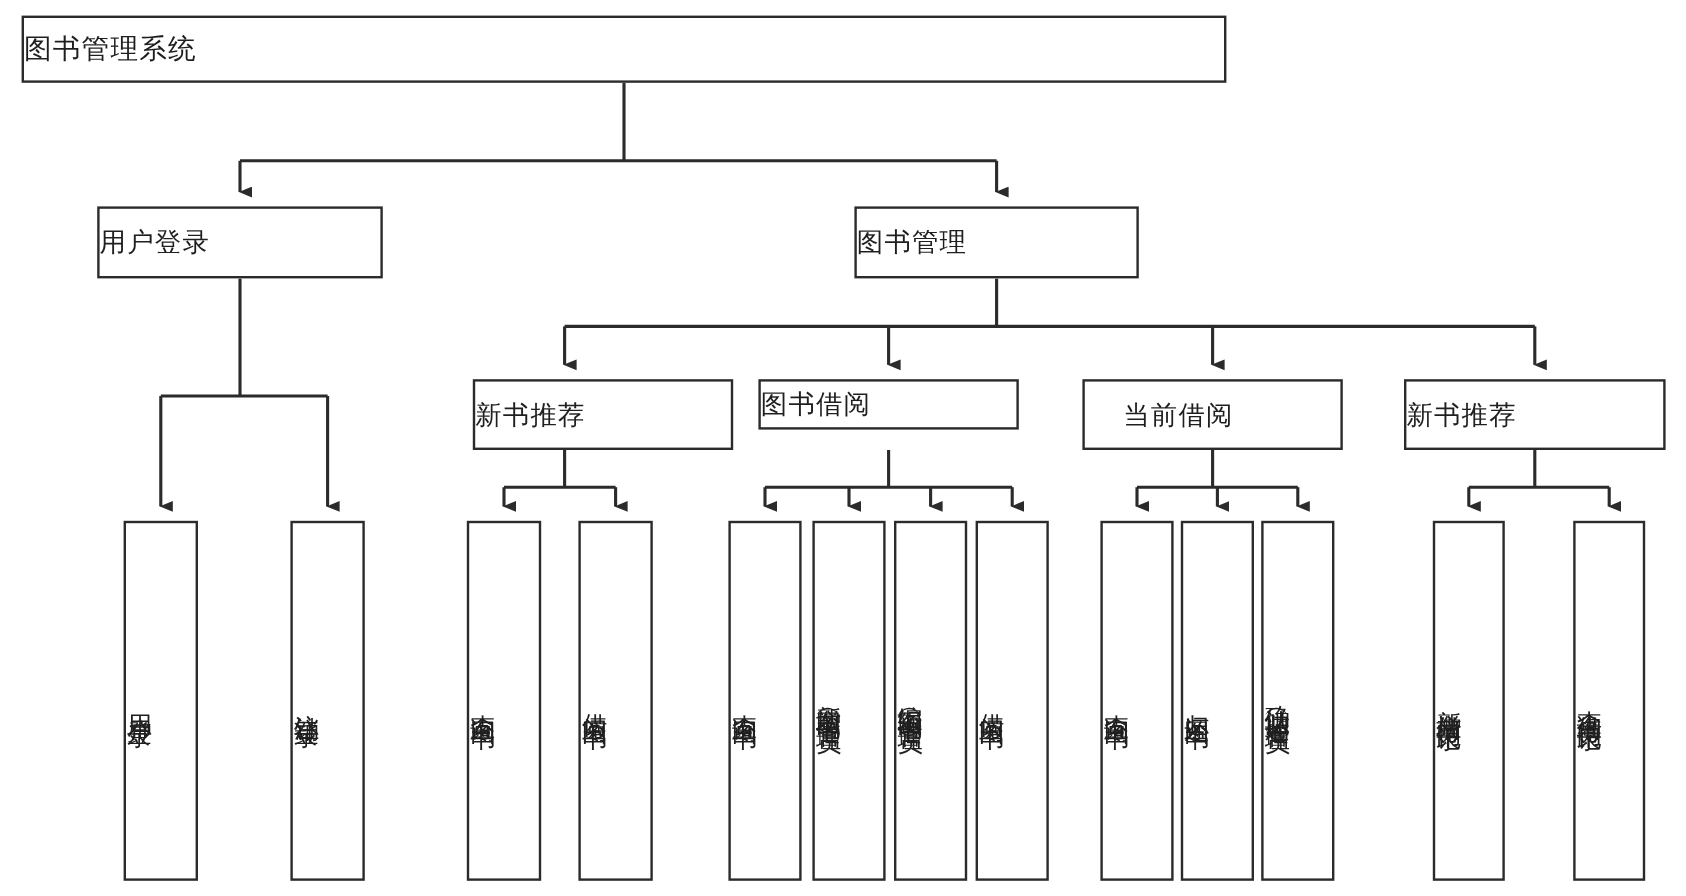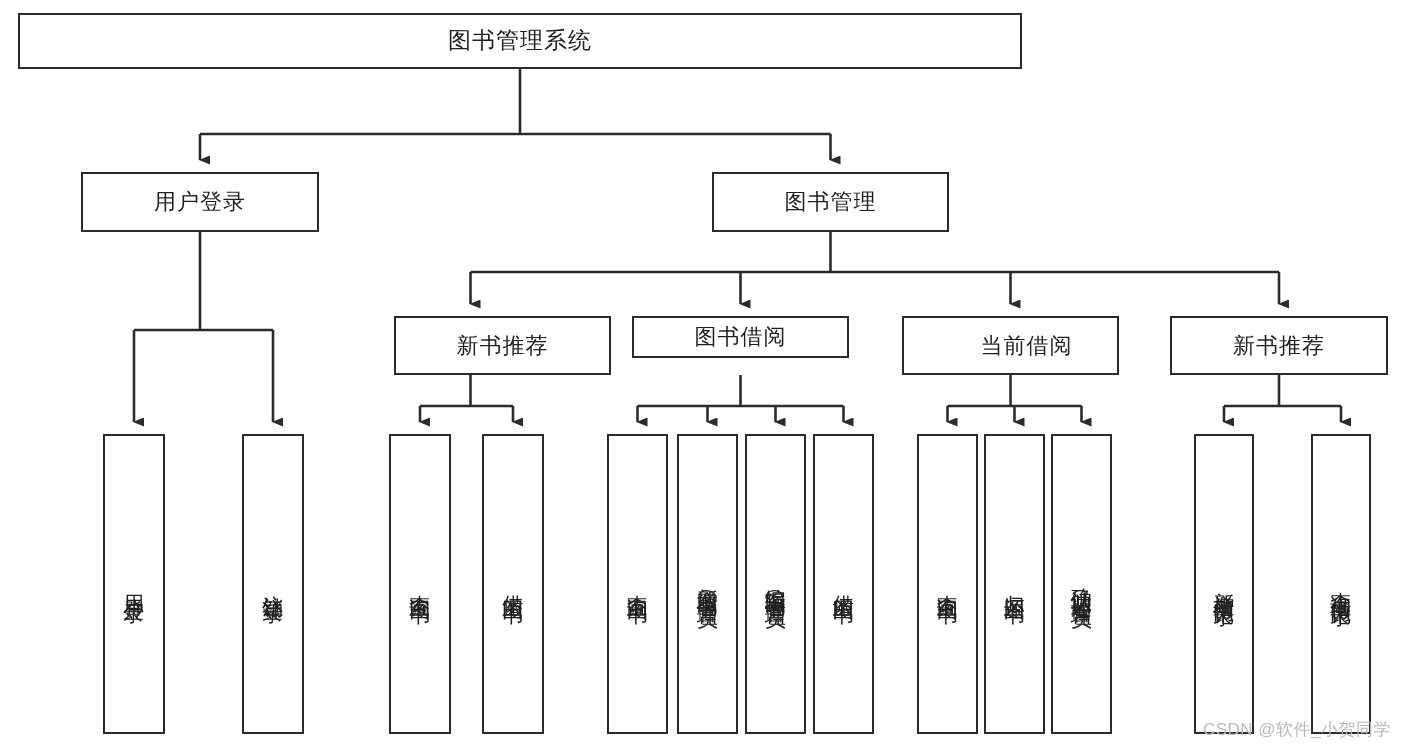--- a/index.html
+++ b/index.html
@@ -11,21 +11,20 @@
   #canvas{position:relative;width:1405px;height:747px;}
   svg#wires{position:absolute;left:0;top:0;width:1405px;height:747px;}
 
   .node{
     position:absolute;
     box-sizing:border-box;
     background:#ffffff;
     border:2px solid #2b2b2b;
     display:flex;
     align-items:center;
-    justify-content:center;
     text-align:center;
   }
   .node .lbl{
     font-size:22px;
     line-height:1.18;
     letter-spacing:1px;
     color:#1f1f1f;
     white-space:nowrap;
   }
   .node.leaf .lbl{
@@ -153,14 +152,13 @@
         <span class="lbl">确认归还（管理员）</span>
       </div>
       <div class="node leaf" style="left: 1194px; top: 434px; width: 60px; height: 300px;">
         <span class="lbl">新增借阅记录</span>
       </div>
       <div class="node leaf" style="left: 1311px; top: 434px; width: 60px; height: 300px;">
         <span class="lbl">查询借阅记录</span>
       </div>
     </div>
 
-  <div id="watermark">CSDN @软件_小贺同学</div>
 </div>
 
 </body></html>

